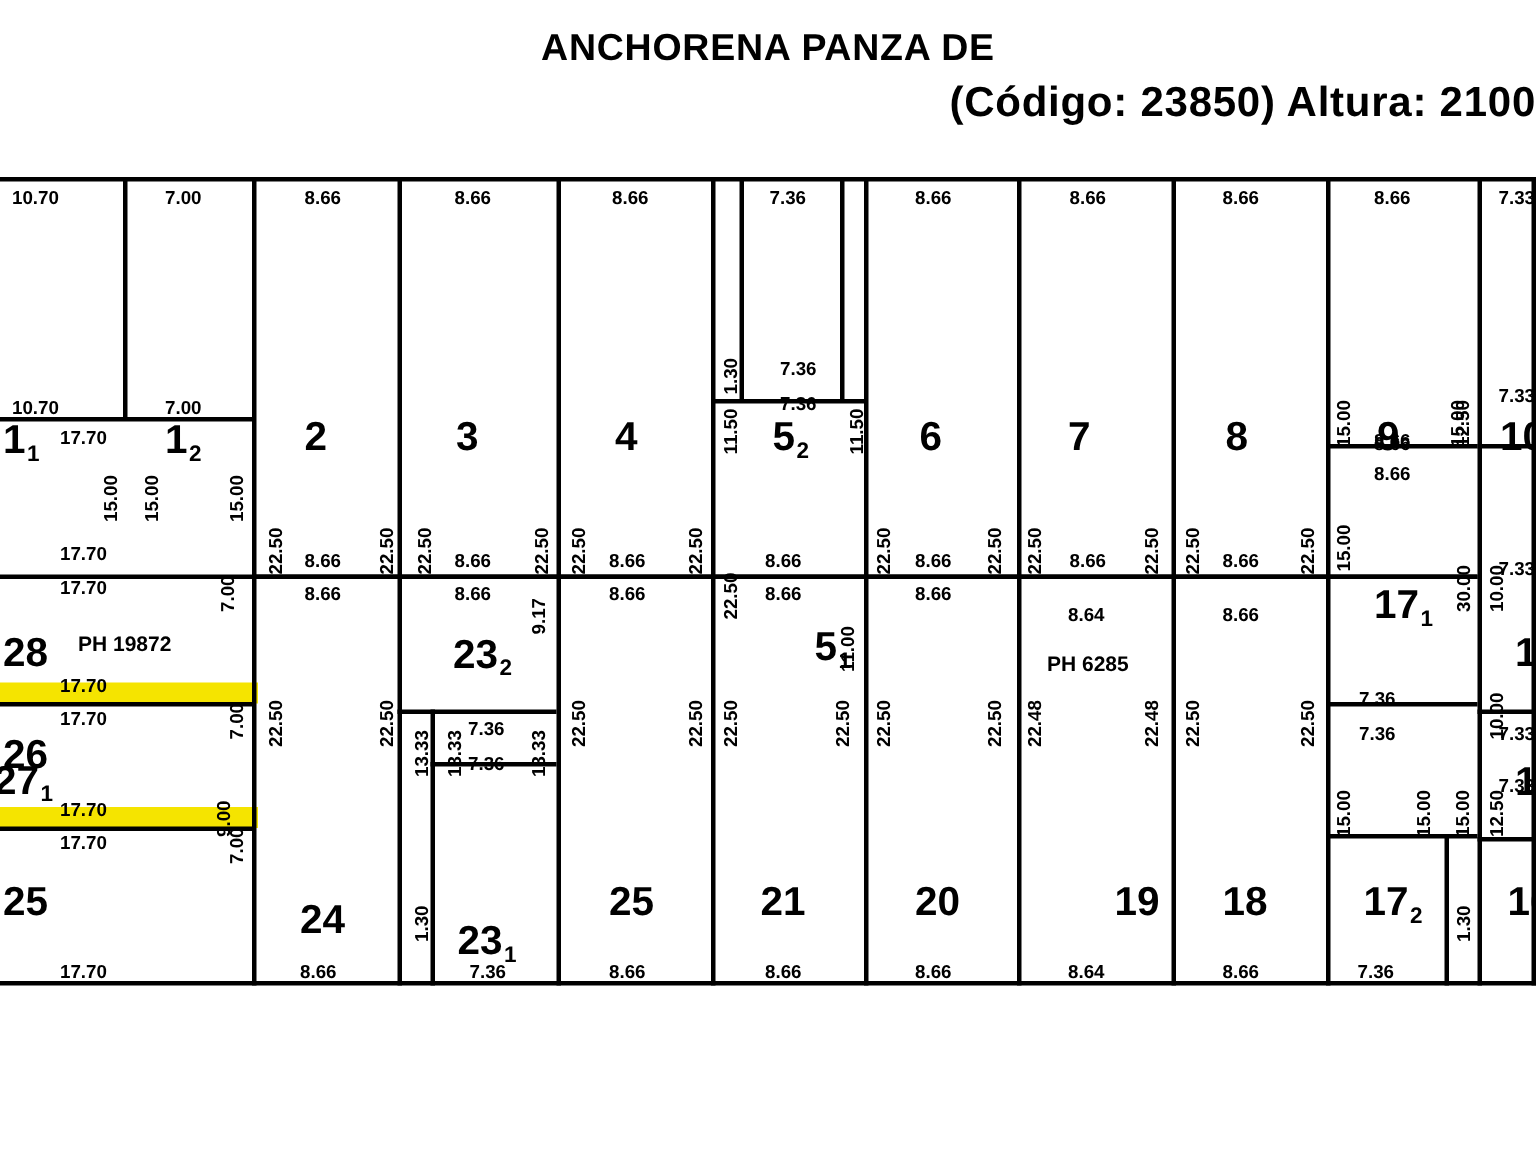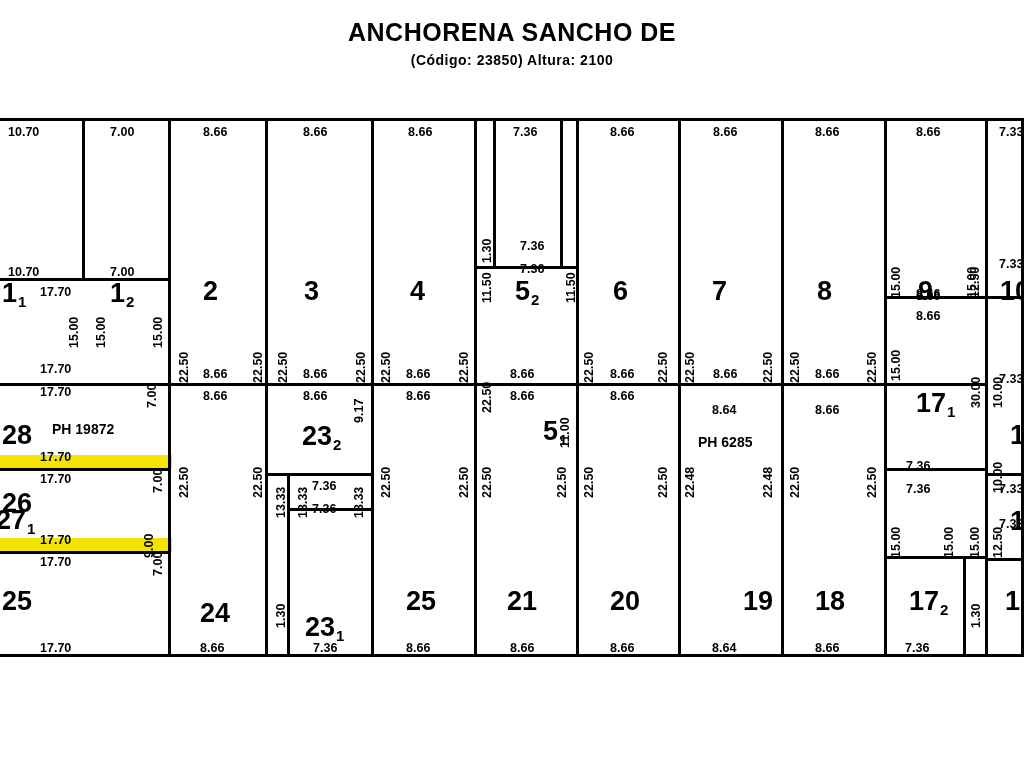--- a/index.html
+++ b/index.html
@@ -28,21 +28,22 @@
     text-align: center;
     font-weight: bold;
     letter-spacing: 0.5px;
   }
   #title-street {
     top: 18px;
     font-size: 25px;
   }
   #title-sub {
     top: 52px;
-    font-size: 14px;
+    font-size: 28px;
+    text-align: right;
   }
   #footer-street {
     top: 710px;
     font-size: 22px;
   }
   
   #plan {
     position: absolute;
     left: 0;
     top: 118px;
@@ -92,21 +93,21 @@
   .hiband {
     position: absolute;
     background: #f5e400;
   }
 </style>
 </head>
 <body>
 
 <div id="cadastre">
 
-  <div class="hdr" id="title-street">ANCHORENA SANCHO DE</div>
+  <div class="hdr" id="title-street">ANCHORENA PANZA DE</div>
   <div class="hdr" id="title-sub">(Código: 23850) Altura: 2100</div>
 
   <div id="plan">
 
     <div class="hiband" style="left:0px; top:337px; width:172px; height:14px;"></div>
     <div class="hiband" style="left:0px; top:420px; width:172px; height:14px;"></div>
 
     <div class="line hl" style="left:0px; top:0px; width:1024px;"></div>
     <div class="line hl" style="left:0px; top:536px; width:1024px;"></div>
 

